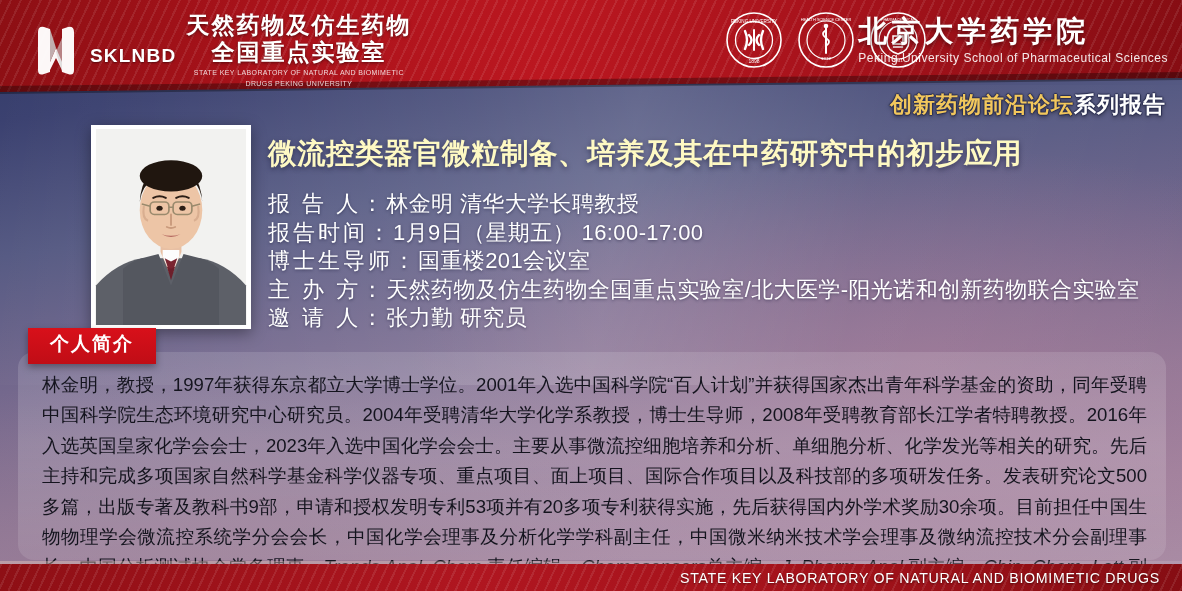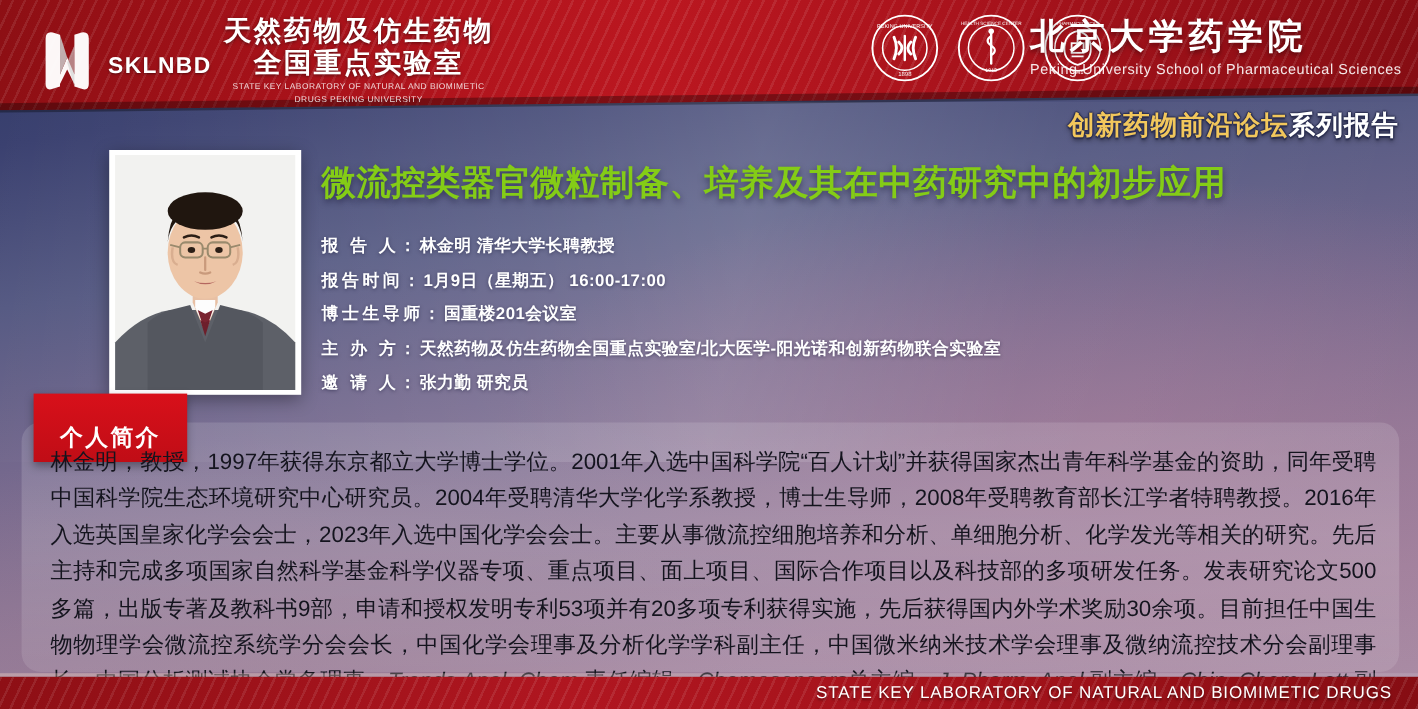--- a/index.html
+++ b/index.html
@@ -56,32 +56,32 @@
     text-shadow:-1px 0 1px #2b2f52,0 -1px 1px #2b2f52,1px 0 1px #2b2f52,0 1px 1px #2b2f52,0 2px 4px rgba(0,0,0,.5);}
   .series .tail{color:#ffffff;text-shadow:-1px 0 1px #2b2f52,0 -1px 1px #2b2f52,1px 0 1px #2b2f52,0 1px 1px #2b2f52,0 2px 4px rgba(0,0,0,.5);}
 
   
   .portrait{position:absolute;left:91px;top:125px;width:152px;height:196px;
     background:#fff;padding:4px;box-shadow:0 4px 14px rgba(0,0,0,.38);}
   .portrait svg{display:block;width:100%;height:100%;}
 
   
   .title{position:absolute;left:268px;top:134px;width:905px;
-    font-size:28.5px;font-weight:bold;color:#84cc16;letter-spacing:.5px;line-height:38px;
+    font-size:28.5px;font-weight:bold;color:#fef9c3;letter-spacing:.5px;line-height:38px;
     text-shadow:0 2px 5px rgba(20,20,50,.55);}
   .details{position:absolute;left:268px;top:190px;width:910px;color:#fff;}
-  .drow{font-size:14px;line-height:28.5px;font-weight:bold;letter-spacing:.4px;
+  .drow{font-size:22px;line-height:28.5px;font-weight:normal;letter-spacing:.4px;
     text-shadow:0 1px 3px rgba(20,20,50,.5);white-space:nowrap;}
   .drow .lbl{letter-spacing:3px;}
 
   
   .bio-panel{position:absolute;left:18px;top:352px;width:1148px;height:208px;
     background:linear-gradient(180deg,rgba(255,255,255,0.13) 0%,rgba(255,255,255,0.17) 45%,rgba(255,255,255,0.10) 100%);
     border-radius:16px;}
-  .bio-badge{position:absolute;left:28px;top:328px;padding:24px 22px 7px;
+  .bio-badge{position:absolute;left:28px;top:328px;padding:3px 22px 7px;
     background:linear-gradient(180deg,#d8101a 0%,#c00d16 100%);
     color:#fff;font-size:19px;font-weight:bold;letter-spacing:2px;
     box-shadow:0 3px 7px rgba(0,0,0,.35);}
   .bio-text{position:absolute;left:42px;top:370px;width:1105px;
     font-size:18.6px;line-height:30.4px;color:#14141e;text-align:justify;
     letter-spacing:0px;}
   .bio-text i{font-style:italic;}
 
   
   .footer{position:absolute;left:0;bottom:0;width:1182px;height:27px;

